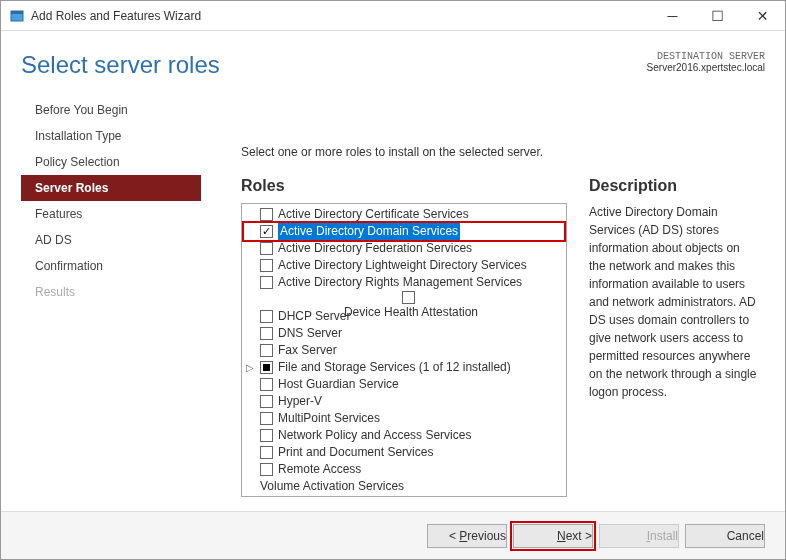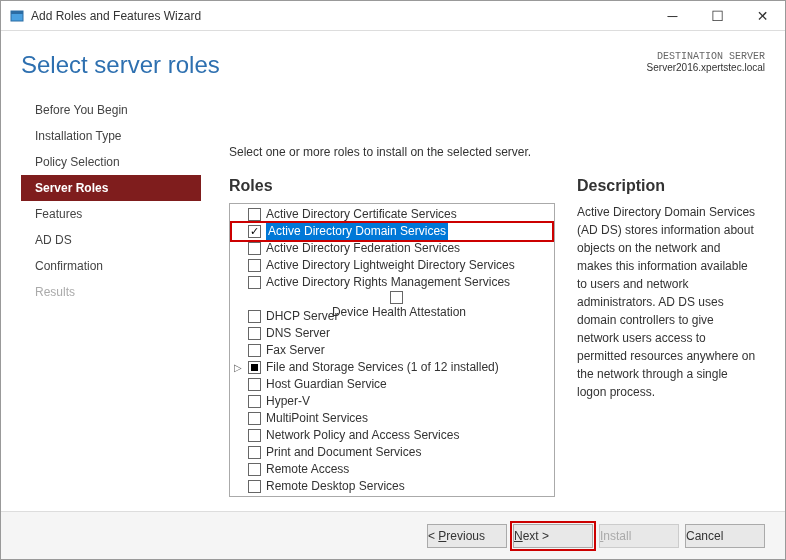--- a/index.html
+++ b/index.html
@@ -8,42 +8,42 @@
 .titlebar-icon { width: 16px; height: 16px; margin-right: 6px; display:inline-flex; align-items:center; justify-content:center;}
 .titlebar-text { font-size: 12px; color: #333; flex: 1; }
 .win-controls { display: flex; }
 .win-btn { width: 45px; height: 29px; display: flex; align-items: center; justify-content: center; font-size: 14px; color: #333; }
 .content-area { padding: 20px 20px 12px 20px; height: 480px; }
 .header-row { display: flex; justify-content: space-between; align-items: flex-start; margin-bottom: 18px; }
 .page-title { font-size: 24px; font-weight: 300; color: #2e70b0; }
 .dest { text-align: right; font-size: 10px; color: #555; }
 .dest-label { color: #666; font-family: Liberation Mono, monospace; }
 .dest-name { color: #333; }
-.main { display: flex; gap: 0; height: 380px; }
+.main { display: flex; gap: 12px; height: 380px; }
 .sidebar { width: 180px; }
 .side-item { padding: 6px 14px; font-size: 12px; color: #444; cursor: pointer; }
 .side-item.active { background: #7f1d1d; color: #fff; font-weight: bold; }
 .side-item.disabled { color: #aaa; cursor: default;}
 .panel { flex: 1; padding: 0 6px 0 28px; }
 .instr { font-size: 12px; color: #333; margin-bottom: 18px; margin-top: 48px; }
 .cols { display: flex; gap: 22px; }
 .roles-col { width: 326px; }
 .desc-col { flex: 1; }
 .col-head { font-size: 16px; font-weight: 600; color: #333; margin-bottom: 8px; }
 .roles-box { border: 1px solid #aaa; height: 294px; overflow-y: scroll; background: #fff; padding: 2px; position: relative;}
 .role-row { display: flex; align-items: center; padding: 0 2px 0 16px; font-size: 12px; color: #333; height: 17px; line-height: 17px; white-space: nowrap;}
 .role-check { width: 13px; height: 13px; border: 1px solid #666; margin-right: 5px; display: inline-flex; align-items: center; justify-content: center; font-size: 10px; flex-shrink:0;}
 .role-check.checked::after { content: "✓"; color: #000; font-size:11px; line-height:1;}
 .role-check.partial::after { content: ""; display:block; width:7px; height:7px; background:#000;}
 .role-row.selected .role-label { background: #0078d7; color: #fff; padding: 0 2px; }
 .role-row.selected { outline: 2px solid #c00; outline-offset: 0; }
 .expand-glyph { position:absolute; left:2px; font-size:10px; color:#666;}
 .desc-text { font-size: 12px; color: #333; line-height: 1.5;}
 .footer { display: flex; justify-content: flex-end; gap: 6px; padding: 10px 20px; border-top: 1px solid #ddd; background: #f5f5f5; height: 48px; align-items: center;}
-.btn { min-width: 80px; height: 24px; font-size: 12px; background: #e8e8e8; border: 1px solid #aaa; color: #333; display:inline-flex; align-items:center; justify-content:flex-start; cursor: pointer;}
+.btn { min-width: 80px; height: 24px; font-size: 12px; background: #e8e8e8; border: 1px solid #aaa; color: #333; display:inline-flex; align-items:center; justify-content:flex-end; cursor: pointer;}
 .btn.disabled { color: #aaa; border-color: #ccc; cursor: default;}
 .btn u { text-decoration: underline; }
 .btn.highlighted { outline: 2px solid #c00; outline-offset: 1px; }
 
 .roles-box::-webkit-scrollbar { width: 16px; }
 .roles-box::-webkit-scrollbar-track { background: #f0f0f0; border-left: 1px solid #ddd;}
 .roles-box::-webkit-scrollbar-thumb { background: #c8c8c8; border: 1px solid #aaa;}
 </style>
 </head>
 <body>
@@ -152,24 +152,20 @@
               </div>
               <div class="role-row" style="position: relative;">
                 <span class="role-check"></span>
                 <span class="role-label">Print and Document Services</span>
               </div>
               <div class="role-row" style="position: relative;">
                 <span class="role-check"></span>
                 <span class="role-label">Remote Access</span>
               </div>
               <div class="role-row" style="position: relative;">
-                <span class="role-check"></span>
-                <span class="role-label">Remote Desktop Services</span>
-              </div>
-              <div class="role-row" style="position: relative;">
                 <span class="role-label">Volume Activation Services</span>
               </div>
             </div>
         </div>
         <div class="desc-col">
           <div class="col-head">Description</div>
           <div class="desc-text">Active Directory Domain Services (AD DS) stores information about objects on the network and makes this information available to users and network administrators. AD DS uses domain controllers to give network users access to permitted resources anywhere on the network through a single logon process.</div>
         </div>
       </div>
     </div>

